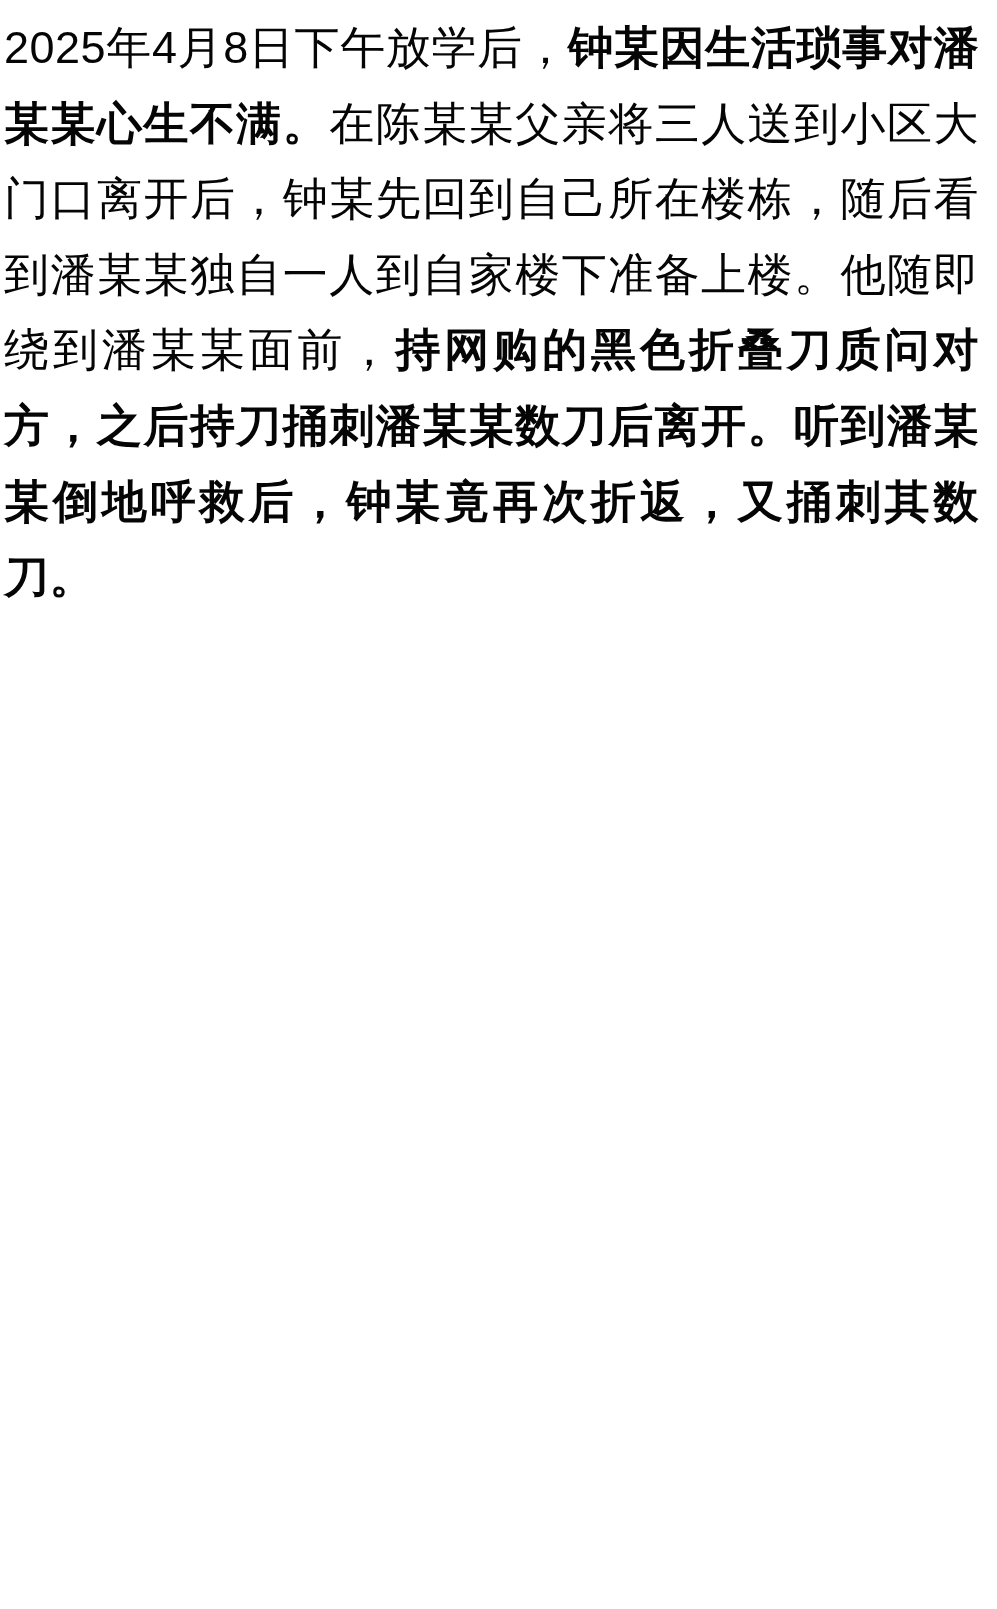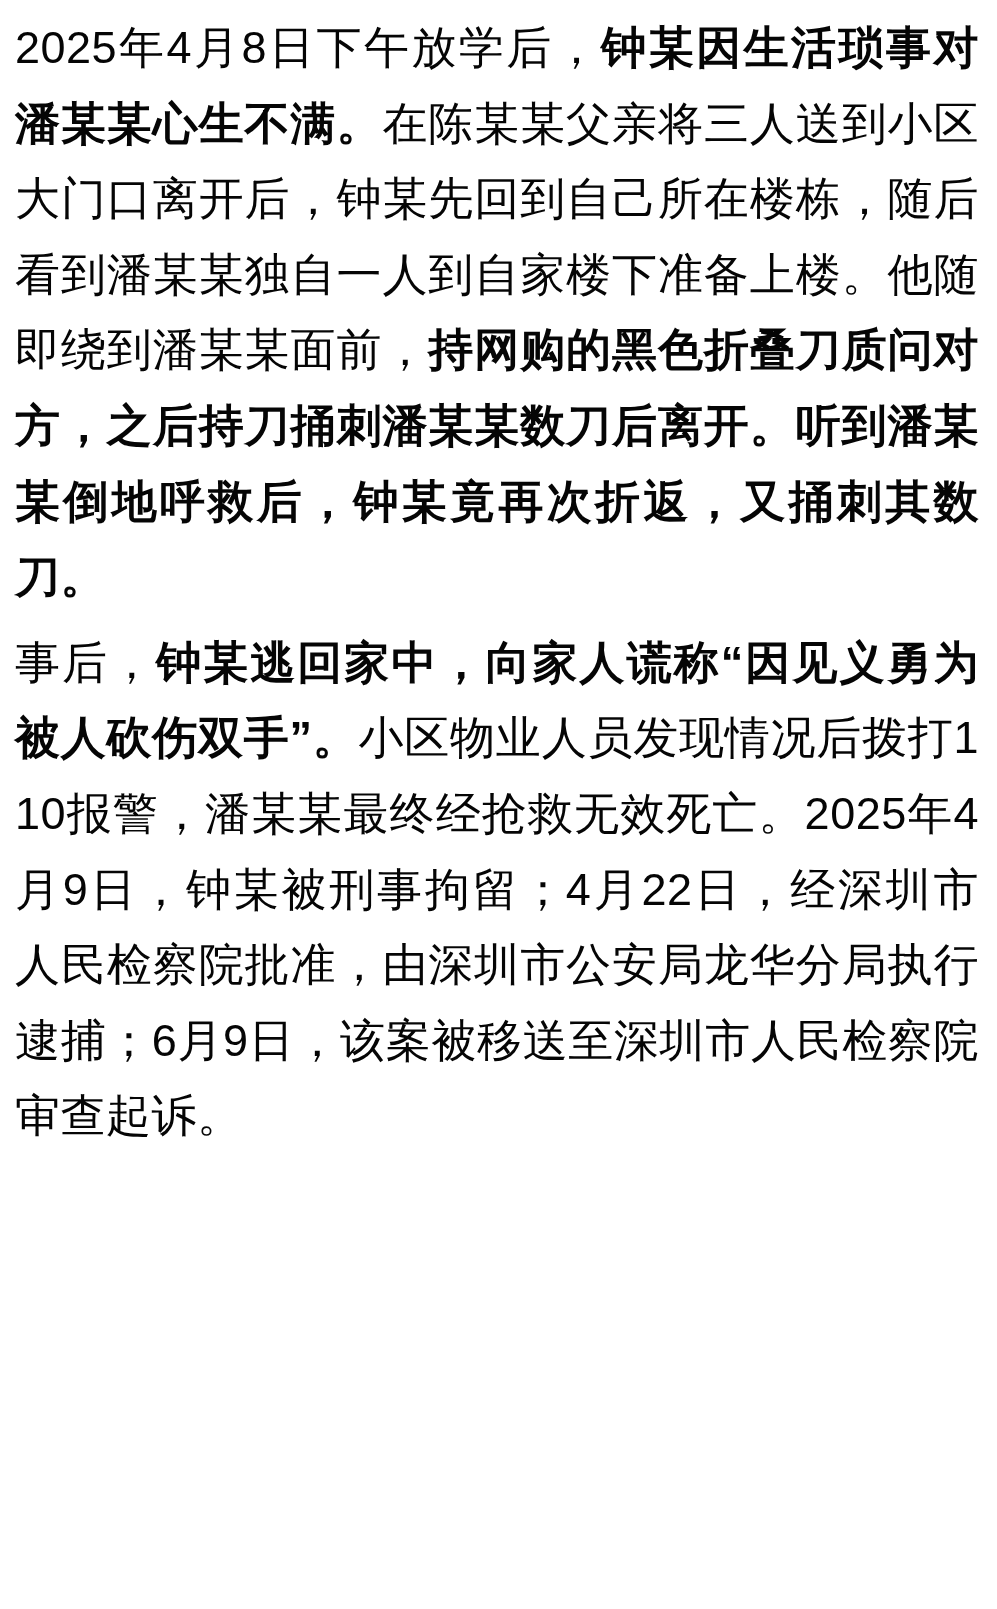--- a/index.html
+++ b/index.html
@@ -11,21 +11,21 @@
     width: 997px;
     min-height: 1609px;
     font-family: "Liberation Sans", "DejaVu Sans", sans-serif;
     color: #050505;
     -webkit-font-smoothing: antialiased;
   }
   .page {
     width: 997px;
     min-height: 1609px;
     box-sizing: border-box;
-    padding: 10px 18px 0 15px;
+    padding: 10px 18px 0 4px;
     background: #ffffff;
   }
   .article {
     display: block;
   }
   .para {
     font-size: 45px;
     line-height: 1.68;
     letter-spacing: 0.5px;
     text-align: justify;
@@ -48,18 +48,15 @@
 
 <div class="page">
   <div class="article">
 
     <p class="para">
       <span class="t-normal">2025年4月8日下午放学后，</span><span class="t-bold">钟某因生活琐事对潘某某心生不满。</span><span class="t-normal">在陈某某父亲将三人送到小区大门口离开后，钟某先回到自己所在楼栋，随后看到潘某某独自一人到自家楼下准备上楼。他随即绕到潘某某面前，</span><span class="t-bold">持网购的黑色折叠刀质问对方，之后持刀捅刺潘某某数刀后离开。听到潘某某倒地呼救后，钟某竟再次折返，又捅刺其数刀。</span>
     </p>
 
     <div class="spacer-block"></div>
 
-    <p class="para">
-      <span class="t-normal">事后，</span><span class="t-bold">钟某逃回家中，向家人谎称“因见义勇为被人砍伤双手”。</span><span class="t-normal">小区物业人员发现情况后拨打110报警，潘某某最终经抢救无效死亡。2025年4月9日，钟某被刑事拘留；4月22日，经深圳市人民检察院批准，由深圳市公安局龙华分局执行逮捕；6月9日，该案被移送至深圳市人民检察院审查起诉。</span>
-    </p>
 
   </div>
 </div>
 
 </body></html>

